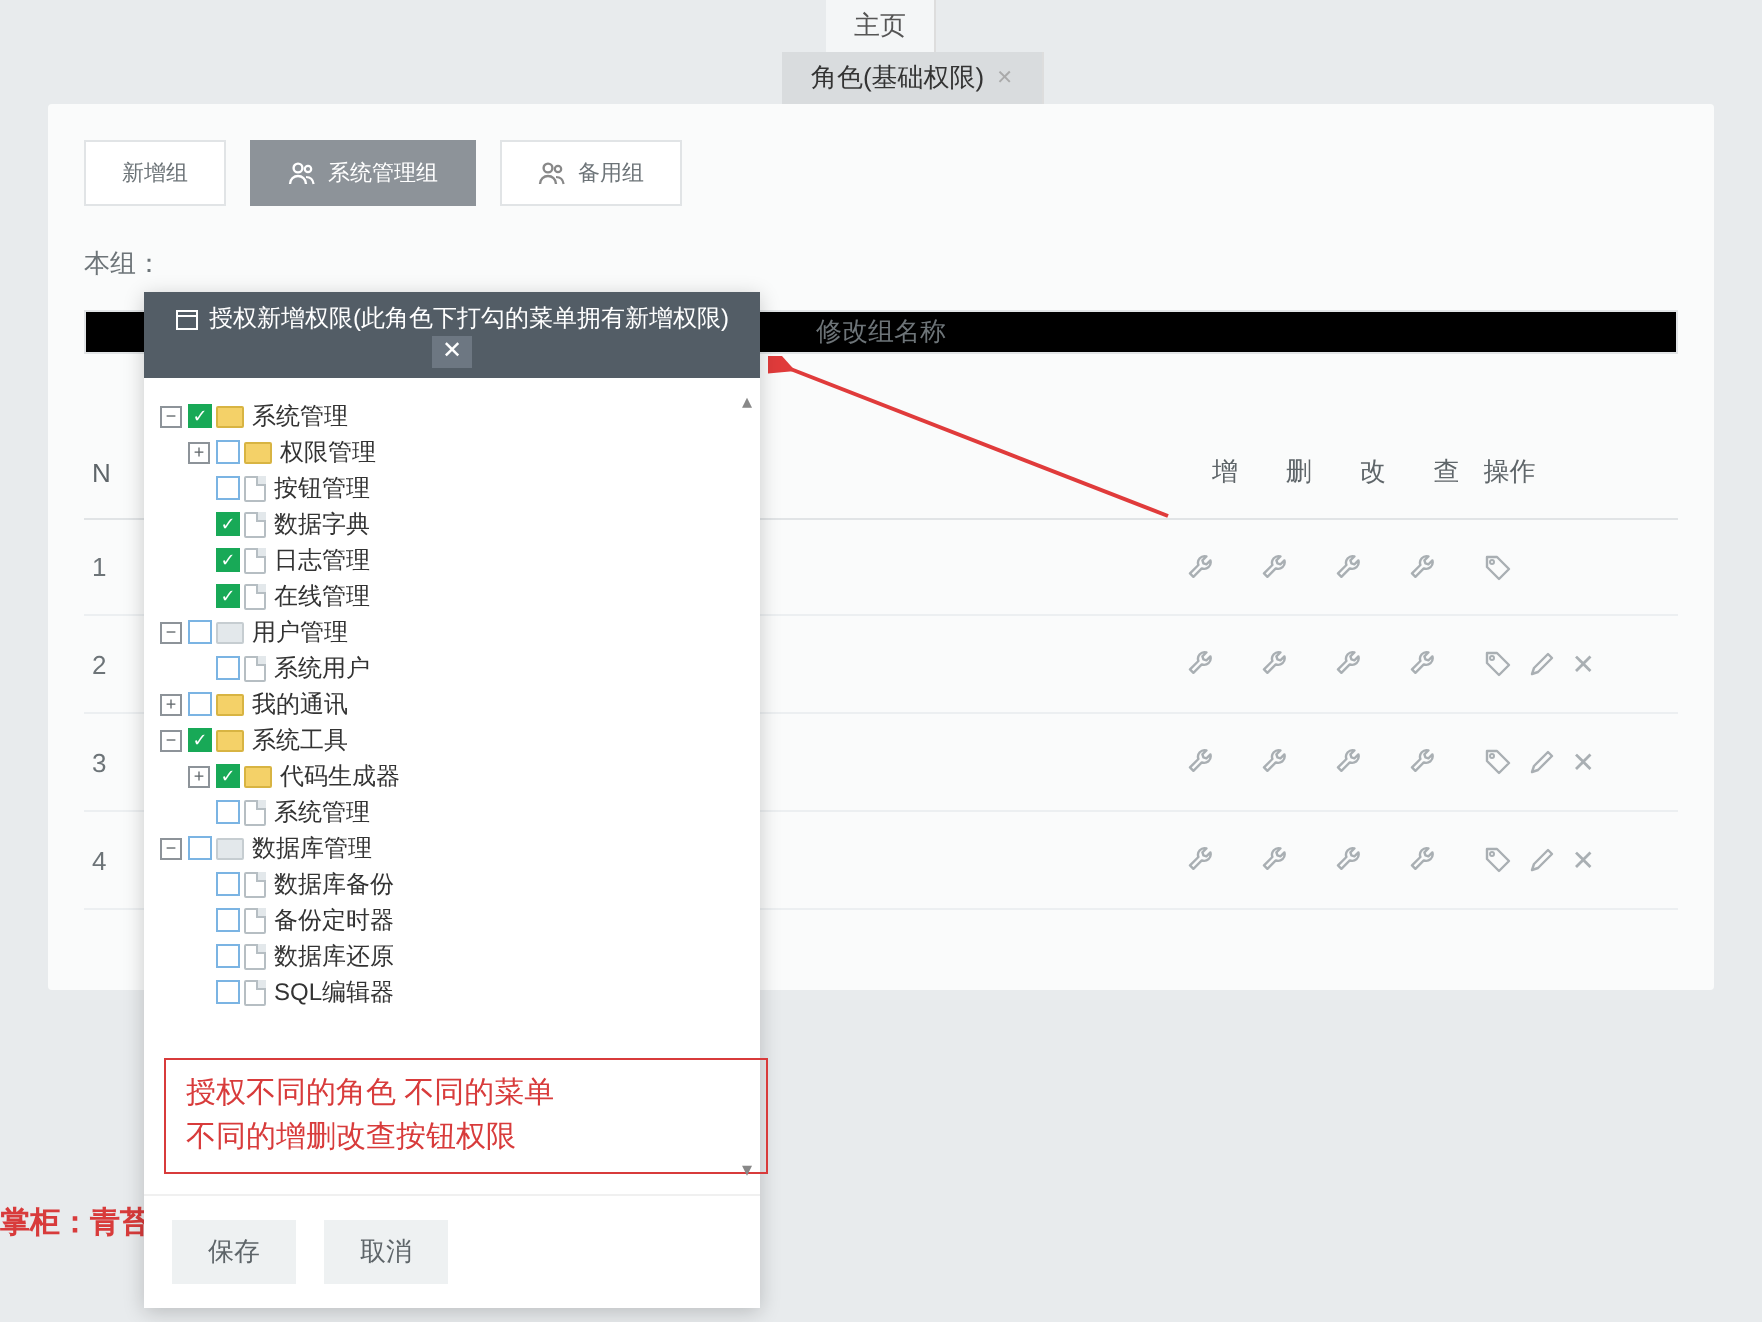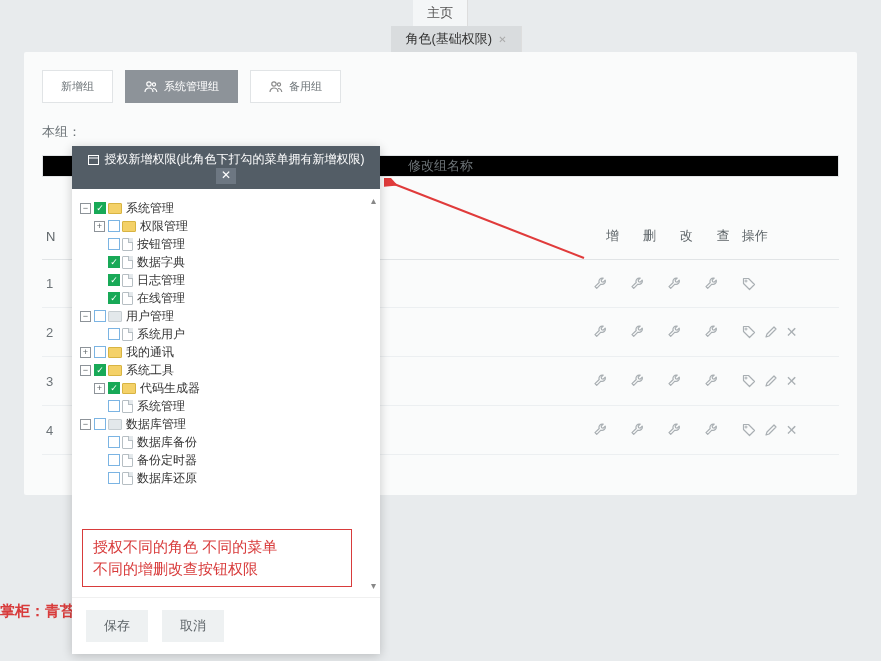--- a/index.html
+++ b/index.html
@@ -224,21 +224,21 @@
   border-left:1px solid #b6bec3;
   border-bottom:1px solid #b6bec3;
 }
 .i0 { padding-left: 2px; }
 .i1 { padding-left: 16px; }
 
 .note {
   position: absolute;
   left: 10px;
   bottom: 10px;
-  width: 270px;
+  width: 302px;
   border: 1px solid #d83b3b;
   padding: 6px 10px;
   color: #d83b3b;
   font-size: 15px;
   line-height: 22px;
 }
 
 .dlg-foot {
   padding: 12px 14px;
   display: flex;
@@ -601,20 +601,26 @@
           <span class="cb"></span>
           <span class="pg"></span>
           <span>备份定时器</span>
         </div>
         <div class="nd i1">
           <span class="pm blank"></span>
           <span class="cb"></span>
           <span class="pg"></span>
           <span>数据库还原</span>
         </div>
+        <div class="nd i1">
+          <span class="pm blank"></span>
+          <span class="cb"></span>
+          <span class="pg"></span>
+          <span>SQL编辑器</span>
+        </div>
       </div>
     <div class="note">
       <div>授权不同的角色 不同的菜单</div>
       <div>不同的增删改查按钮权限</div>
     </div>
     <span class="scroll-arrow down">▾</span>
   </div>
   <div class="dlg-foot">
     <button class="fb">保存</button>
     <button class="fb">取消</button>

